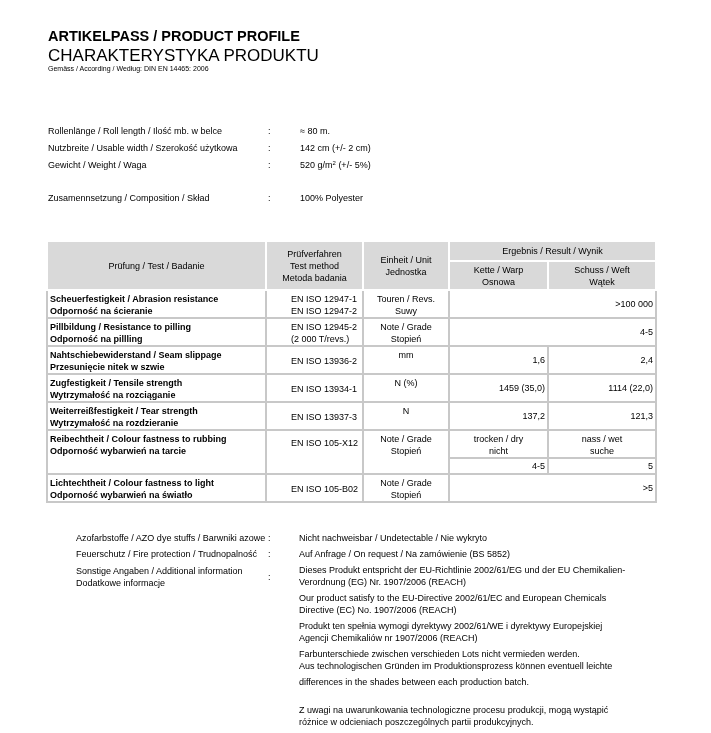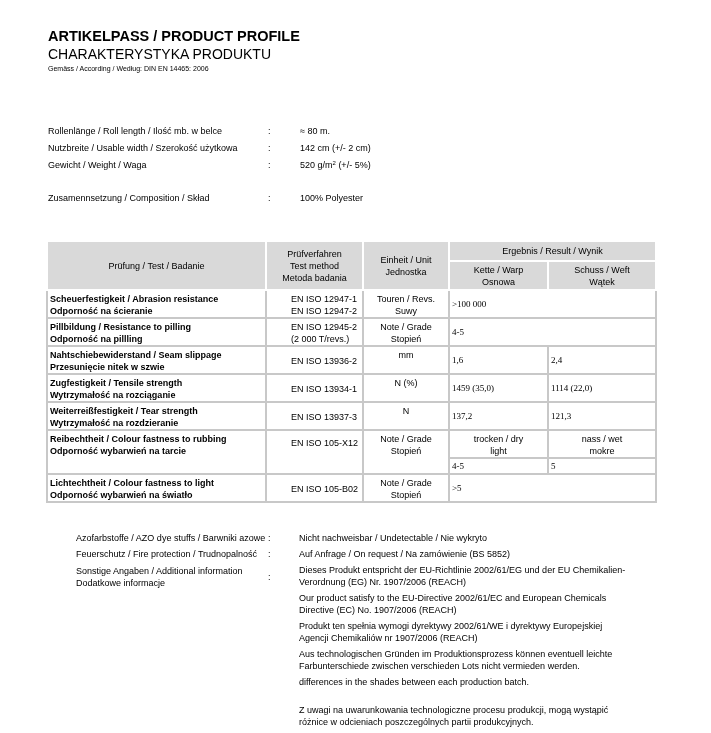--- a/index.html
+++ b/index.html
@@ -2,39 +2,39 @@
 <html><head>
 <meta charset="utf-8">
 <style>
   html, body { margin: 0; padding: 0; }
   body {
     width: 711px; height: 733px; background: #ffffff; position: relative; overflow: hidden;
     font-family: "Liberation Sans", sans-serif; color: #000;
   }
   .abs { position: absolute; }
   .title { left: 48px; top: 28px; font-size: 14.5px; font-weight: bold; letter-spacing: 0; }
-  .subtitle { left: 48px; top: 46px; font-size: 14px; }
+  .subtitle { left: 48px; top: 46px; font-size: 17px; }
   .norm { left: 48px; top: 65px; font-size: 7px; }
 
   .info-row { position: absolute; left: 48px; font-size: 9px; height: 12px; }
   .info-row .lbl { position: absolute; left: 0; white-space: nowrap; }
   .info-row .colon { position: absolute; left: 220px; }
   .info-row .val { position: absolute; left: 252px; white-space: nowrap; }
   sup { font-size: 6px; vertical-align: 3px; line-height: 0; }
 
   table.spec {
     position: absolute; left: 46px; top: 240px; width: 609px;
     border-collapse: collapse; table-layout: fixed; font-size: 9px;
   }
   table.spec td, table.spec th { border: 2px solid #c8c8c8; padding: 0 2px; line-height: 12px; }
   table.spec th { background: #d9d9d9; font-weight: normal; text-align: center; border-color: #ffffff; }
   table.spec td.test { font-weight: bold; text-align: left; vertical-align: top; padding-top: 2px; padding-left: 2px; margin-left: 44px; }
   table.spec td.method { text-align: left; vertical-align: top; padding-top: 2px; padding-left: 24px; }
   table.spec td.method.mid { vertical-align: middle; }
-  table.spec td.c { text-align: left; vertical-align: middle; font-family: Liberation Serif, serif; }
+  table.spec td.c { text-align: right; vertical-align: middle; }
   table.spec td.ctop { text-align: center; vertical-align: top; padding-top: 2px; }
   table.spec tr.r { height: 28px; }
   table.spec tr.sub { height: 16px; }
 
   .extra { position: absolute; left: 48px; font-size: 9px; margin-left: 28px; }
   .extra-colon { position: absolute; left: 268px; font-size: 9px; }
   .para { position: absolute; left: 299px; width: 370px; font-size: 9px; line-height: 12px; }
 </style>
 </head>
 <body>
@@ -167,25 +167,25 @@
           <div>Reibechtheit / Colour fastness to rubbing</div>
           <div>Odporność wybarwień na tarcie</div>
         </td>
     <td class="method" rowspan="2" style="padding-top:6px">EN ISO 105-X12</td>
     <td class="ctop" rowspan="2">
           <div>Note / Grade</div>
           <div>Stopień</div>
         </td>
     <td class="ctop">
           <div>trocken / dry</div>
-          <div>light</div>
+          <div>nicht</div>
         </td>
     <td class="ctop">
           <div>nass / wet</div>
-          <div>mokre</div>
+          <div>suche</div>
         </td>
   </tr>
   <tr class="sub">
     <td class="c">4-5</td>
     <td class="c">5</td>
   </tr>
 
   <tr class="r">
     <td class="test">
           <div>Lichtechtheit / Colour fastness to light</div>
@@ -221,22 +221,22 @@
   </div>
 <div class="para" style="top:592px">
     <div>Our product satisfy to the EU-Directive 2002/61/EC and European Chemicals</div>
     <div>Directive (EC) No. 1907/2006 (REACH)</div>
   </div>
 <div class="para" style="top:620px">
     <div>Produkt ten spełnia wymogi dyrektywy 2002/61/WE i dyrektywy Europejskiej</div>
     <div>Agencji Chemikaliów nr 1907/2006 (REACH)</div>
   </div>
 <div class="para" style="top:648px">
+    <div>Farbunterschiede zwischen verschieden Lots nicht vermieden werden.</div>
     <div>Aus technologischen Gründen im Produktionsprozess können eventuell leichte</div>
-    <div>Farbunterschiede zwischen verschieden Lots nicht vermieden werden.</div>
   </div>
 <div class="para" style="top:676px">
     <div>differences in the shades between each production batch.</div>
   </div>
 <div class="para" style="top:704px">
     <div>Z uwagi na uwarunkowania technologiczne procesu produkcji, mogą wystąpić</div>
     <div>różnice w odcieniach poszczególnych partii produkcyjnych.</div>
   </div>
 
 </body></html>

